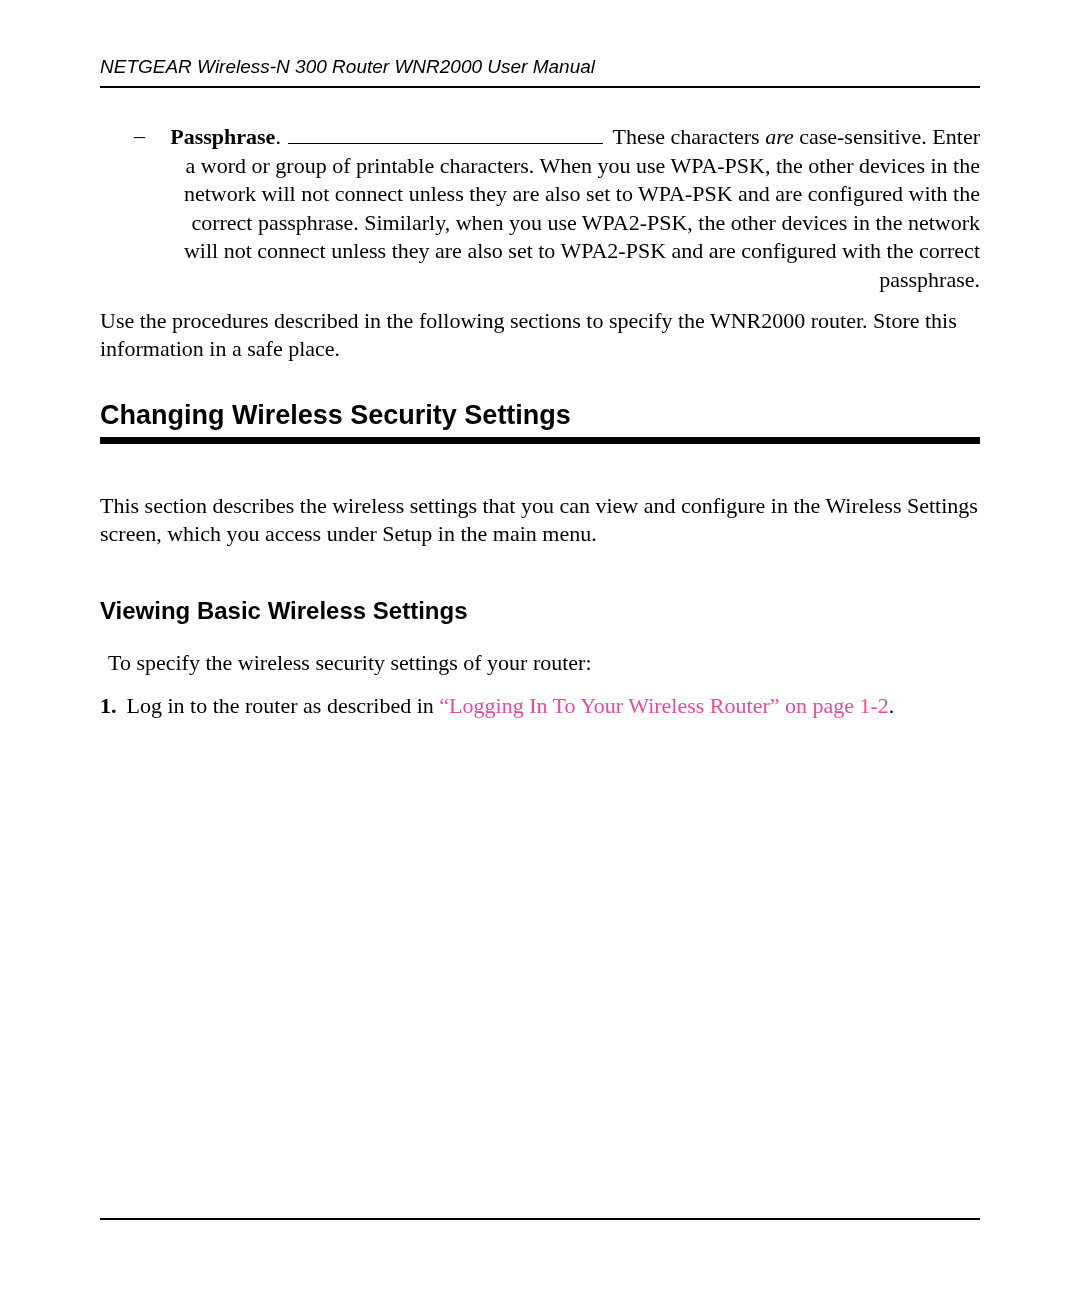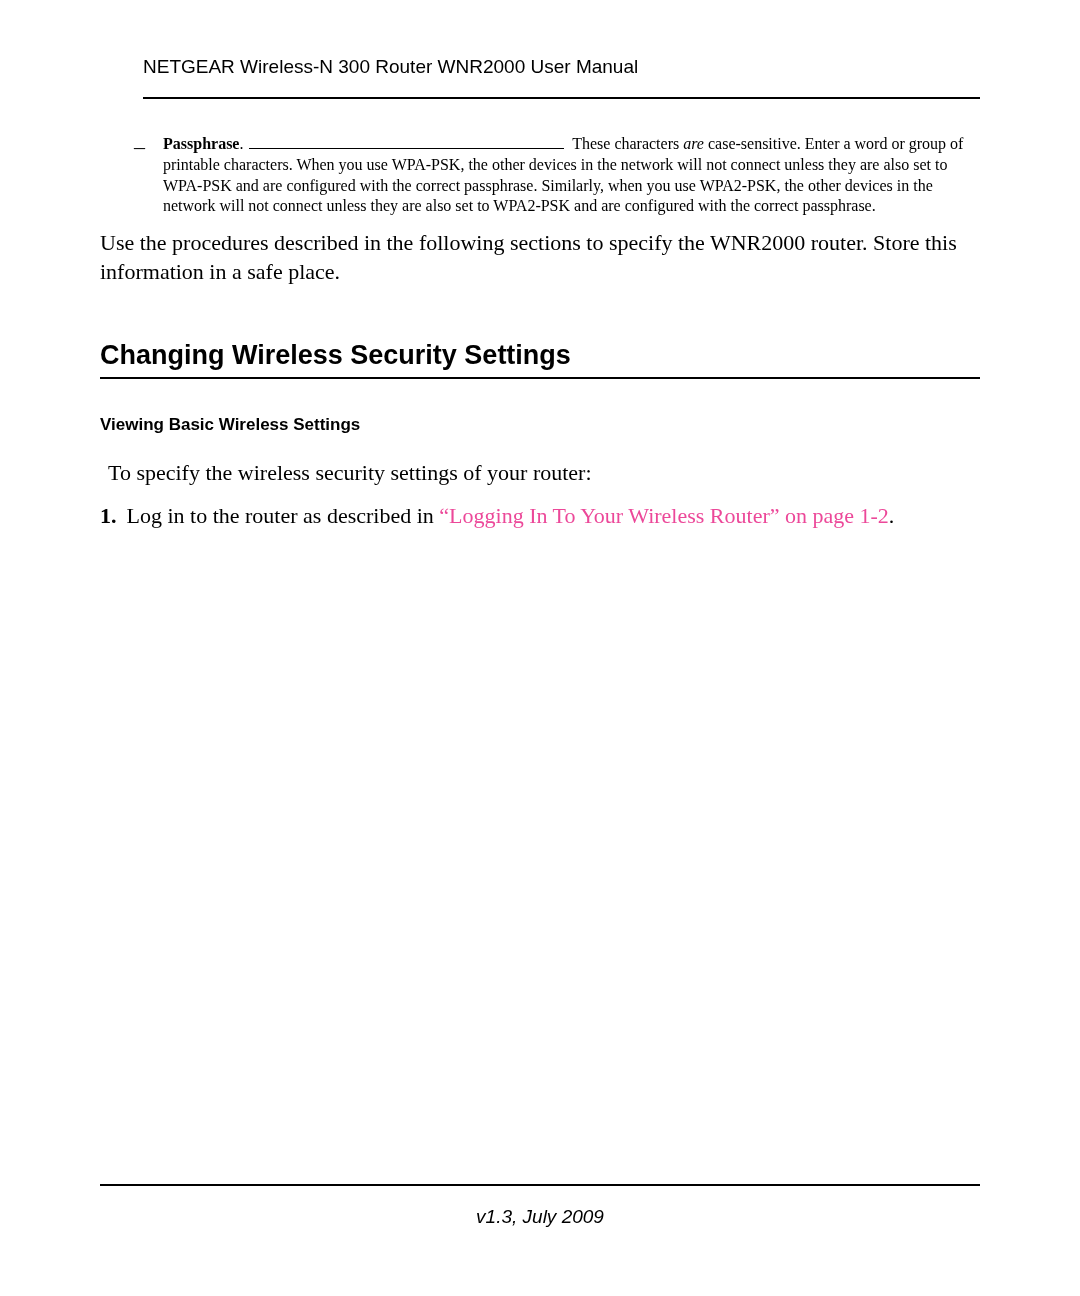--- a/index.html
+++ b/index.html
@@ -11,43 +11,44 @@
       position: relative;
       color: #000000;
     }
     .page {
       padding: 56px 100px 40px 100px;
       height: 100%;
       position: relative;
     }
     .header-title {
       font-family: Arial, Helvetica, sans-serif;
+      font-style: italic;
       font-size: 19px;
       color: #000000;
-      padding-bottom: 19px;
+      padding-bottom: 8px;
       border-bottom: 2px solid #000000;
-      margin-left: 43px;
     }
     .content {
       margin-top: 35px;
     }
     .bullet-item {
       display: flex;
       margin-left: 34px;
       margin-bottom: 12px;
     }
     .bullet-dash {
       font-family: 'Times New Roman', serif;
       font-size: 22px;
       margin-right: 18px;
       flex-shrink: 0;
     }
     .bullet-body {
-      font-size: 16px;
+      font-size: 22px;
       line-height: 1.3;
+      text-align: right;
     }
     .bold { font-weight: bold; }
     .italic { font-style: italic; }
     .underline-blank {
       display: inline-block;
       border-bottom: 1px solid #000;
       width: 315px;
       vertical-align: baseline;
       margin-left: 2px;
       margin-right: 4px;
@@ -55,35 +56,35 @@
     .body-para {
       font-size: 22px;
       line-height: 1.3;
       margin-top: 2px;
     }
     .section-heading {
       font-family: Arial, Helvetica, sans-serif;
       font-weight: bold;
       font-size: 27px;
       color: #000000;
-      margin-top: 54px;
+      margin-top: 36px;
       padding-bottom: 6px;
-      border-bottom: 2px solid #000000;
+      border-bottom: 7px solid #000000;
     }
     .section-intro {
       font-size: 22px;
       line-height: 1.3;
       margin-top: 48px;
     }
     .subsection-heading {
       font-family: Arial, Helvetica, sans-serif;
       font-weight: bold;
-      font-size: 17px;
+      font-size: 24px;
       color: #000000;
-      margin-top: 36px;
+      margin-top: 48px;
     }
     .sub-intro {
       font-size: 22px;
       line-height: 1.3;
       margin-top: 24px;
       margin-left: 8px;
     }
     .ordered-list {
       margin-top: 14px;
     }
@@ -138,34 +139,34 @@
       <div class="bullet-body">
         <span class="bold">Passphrase</span><span>. </span><span class="underline-blank"></span>
         <span>These characters </span><span class="italic">are</span><span> case-sensitive. Enter a word or group of printable characters. When you use WPA-PSK, the other devices in the network will not connect unless they are also set to WPA-PSK and are configured with the correct passphrase. Similarly, when you use WPA2-PSK, the other devices in the network will not connect unless they are also set to WPA2-PSK and are configured with the correct passphrase.</span>
       </div>
     </div>
 
     <div class="body-para">Use the procedures described in the following sections to specify the WNR2000 router. Store this information in a safe place.</div>
 
     <div class="section-heading">Changing Wireless Security Settings</div>
 
+    <div class="section-intro">This section describes the wireless settings that you can view and configure in the Wireless Settings screen, which you access under Setup in the main menu.</div>
 
     <div class="subsection-heading">Viewing Basic Wireless Settings</div>
 
     <div class="sub-intro">To specify the wireless security settings of your router:</div>
 
     <div class="ordered-list">
       <div class="ol-item">
         <div class="ol-number">1.</div>
         <div>
           <span>Log in to the router as described in </span><span class="link">“Logging In To Your Wireless Router” on page 1-2</span><span>.</span>
         </div>
       </div>
     </div>
 
   </div>
 
   <div class="footer">
     <div class="footer-rule"></div>
-    <div class="footer-version">v1.3, July 2009</div>
   </div>
 
 </div>
 
 </body></html>

